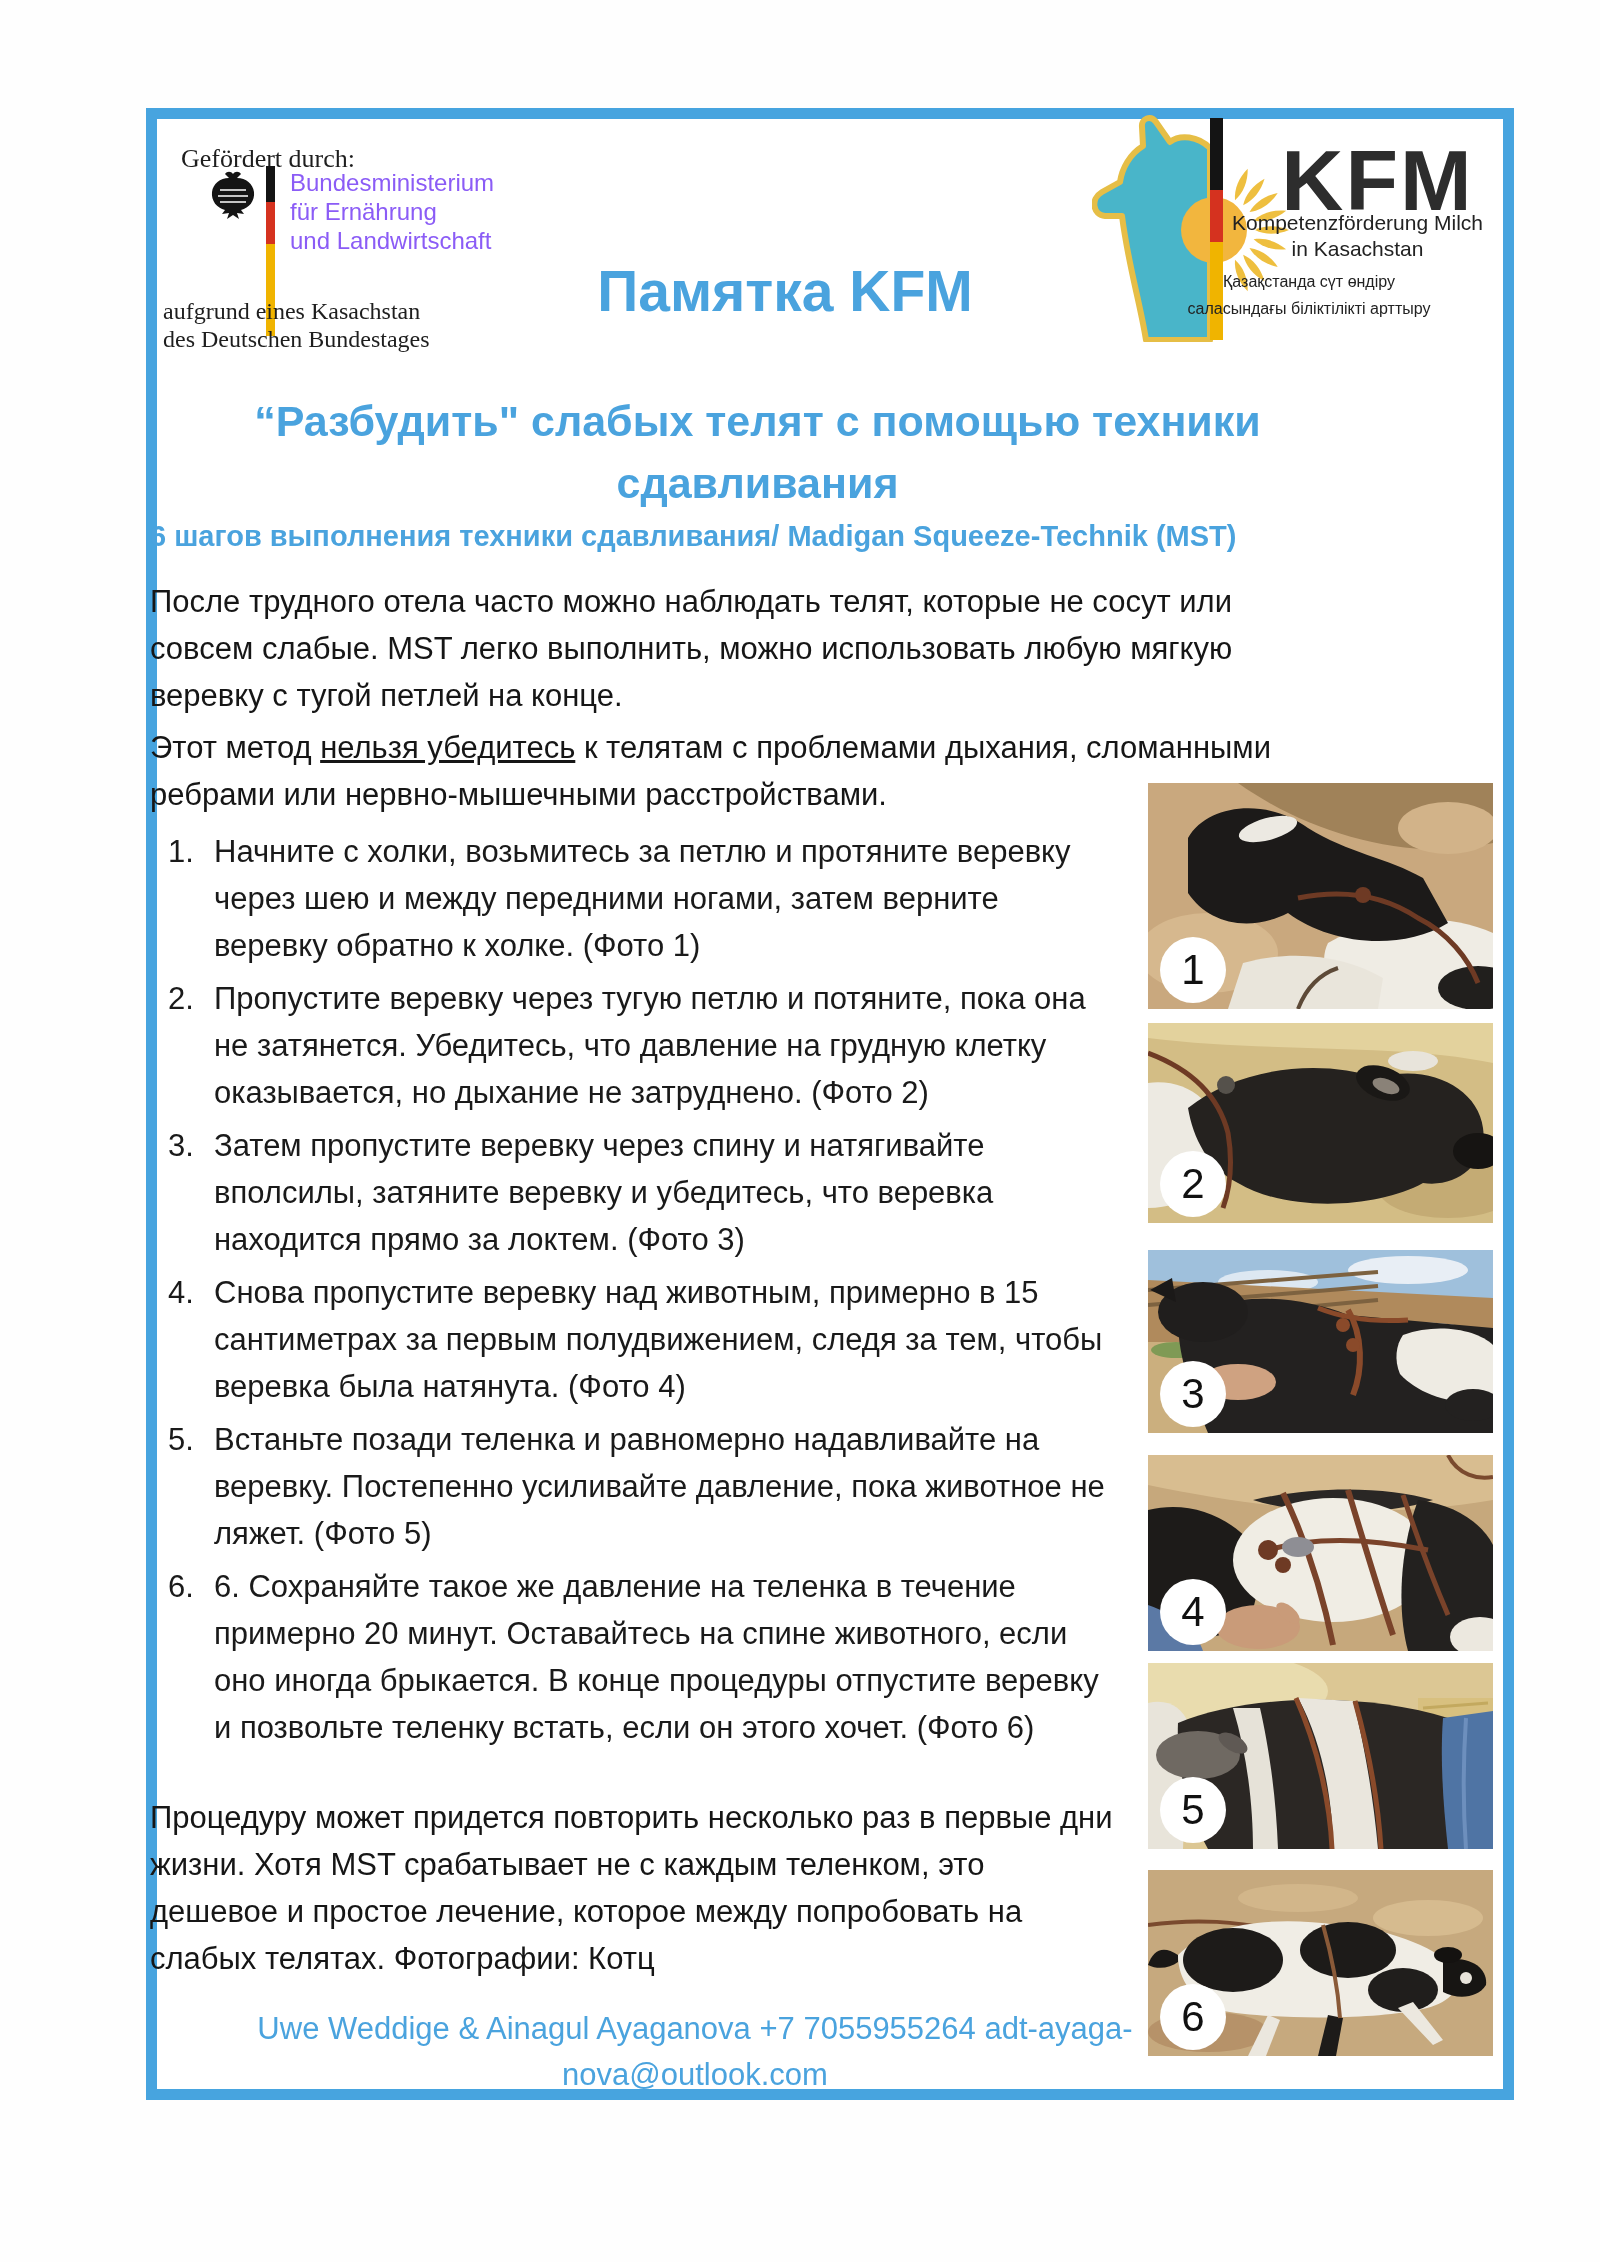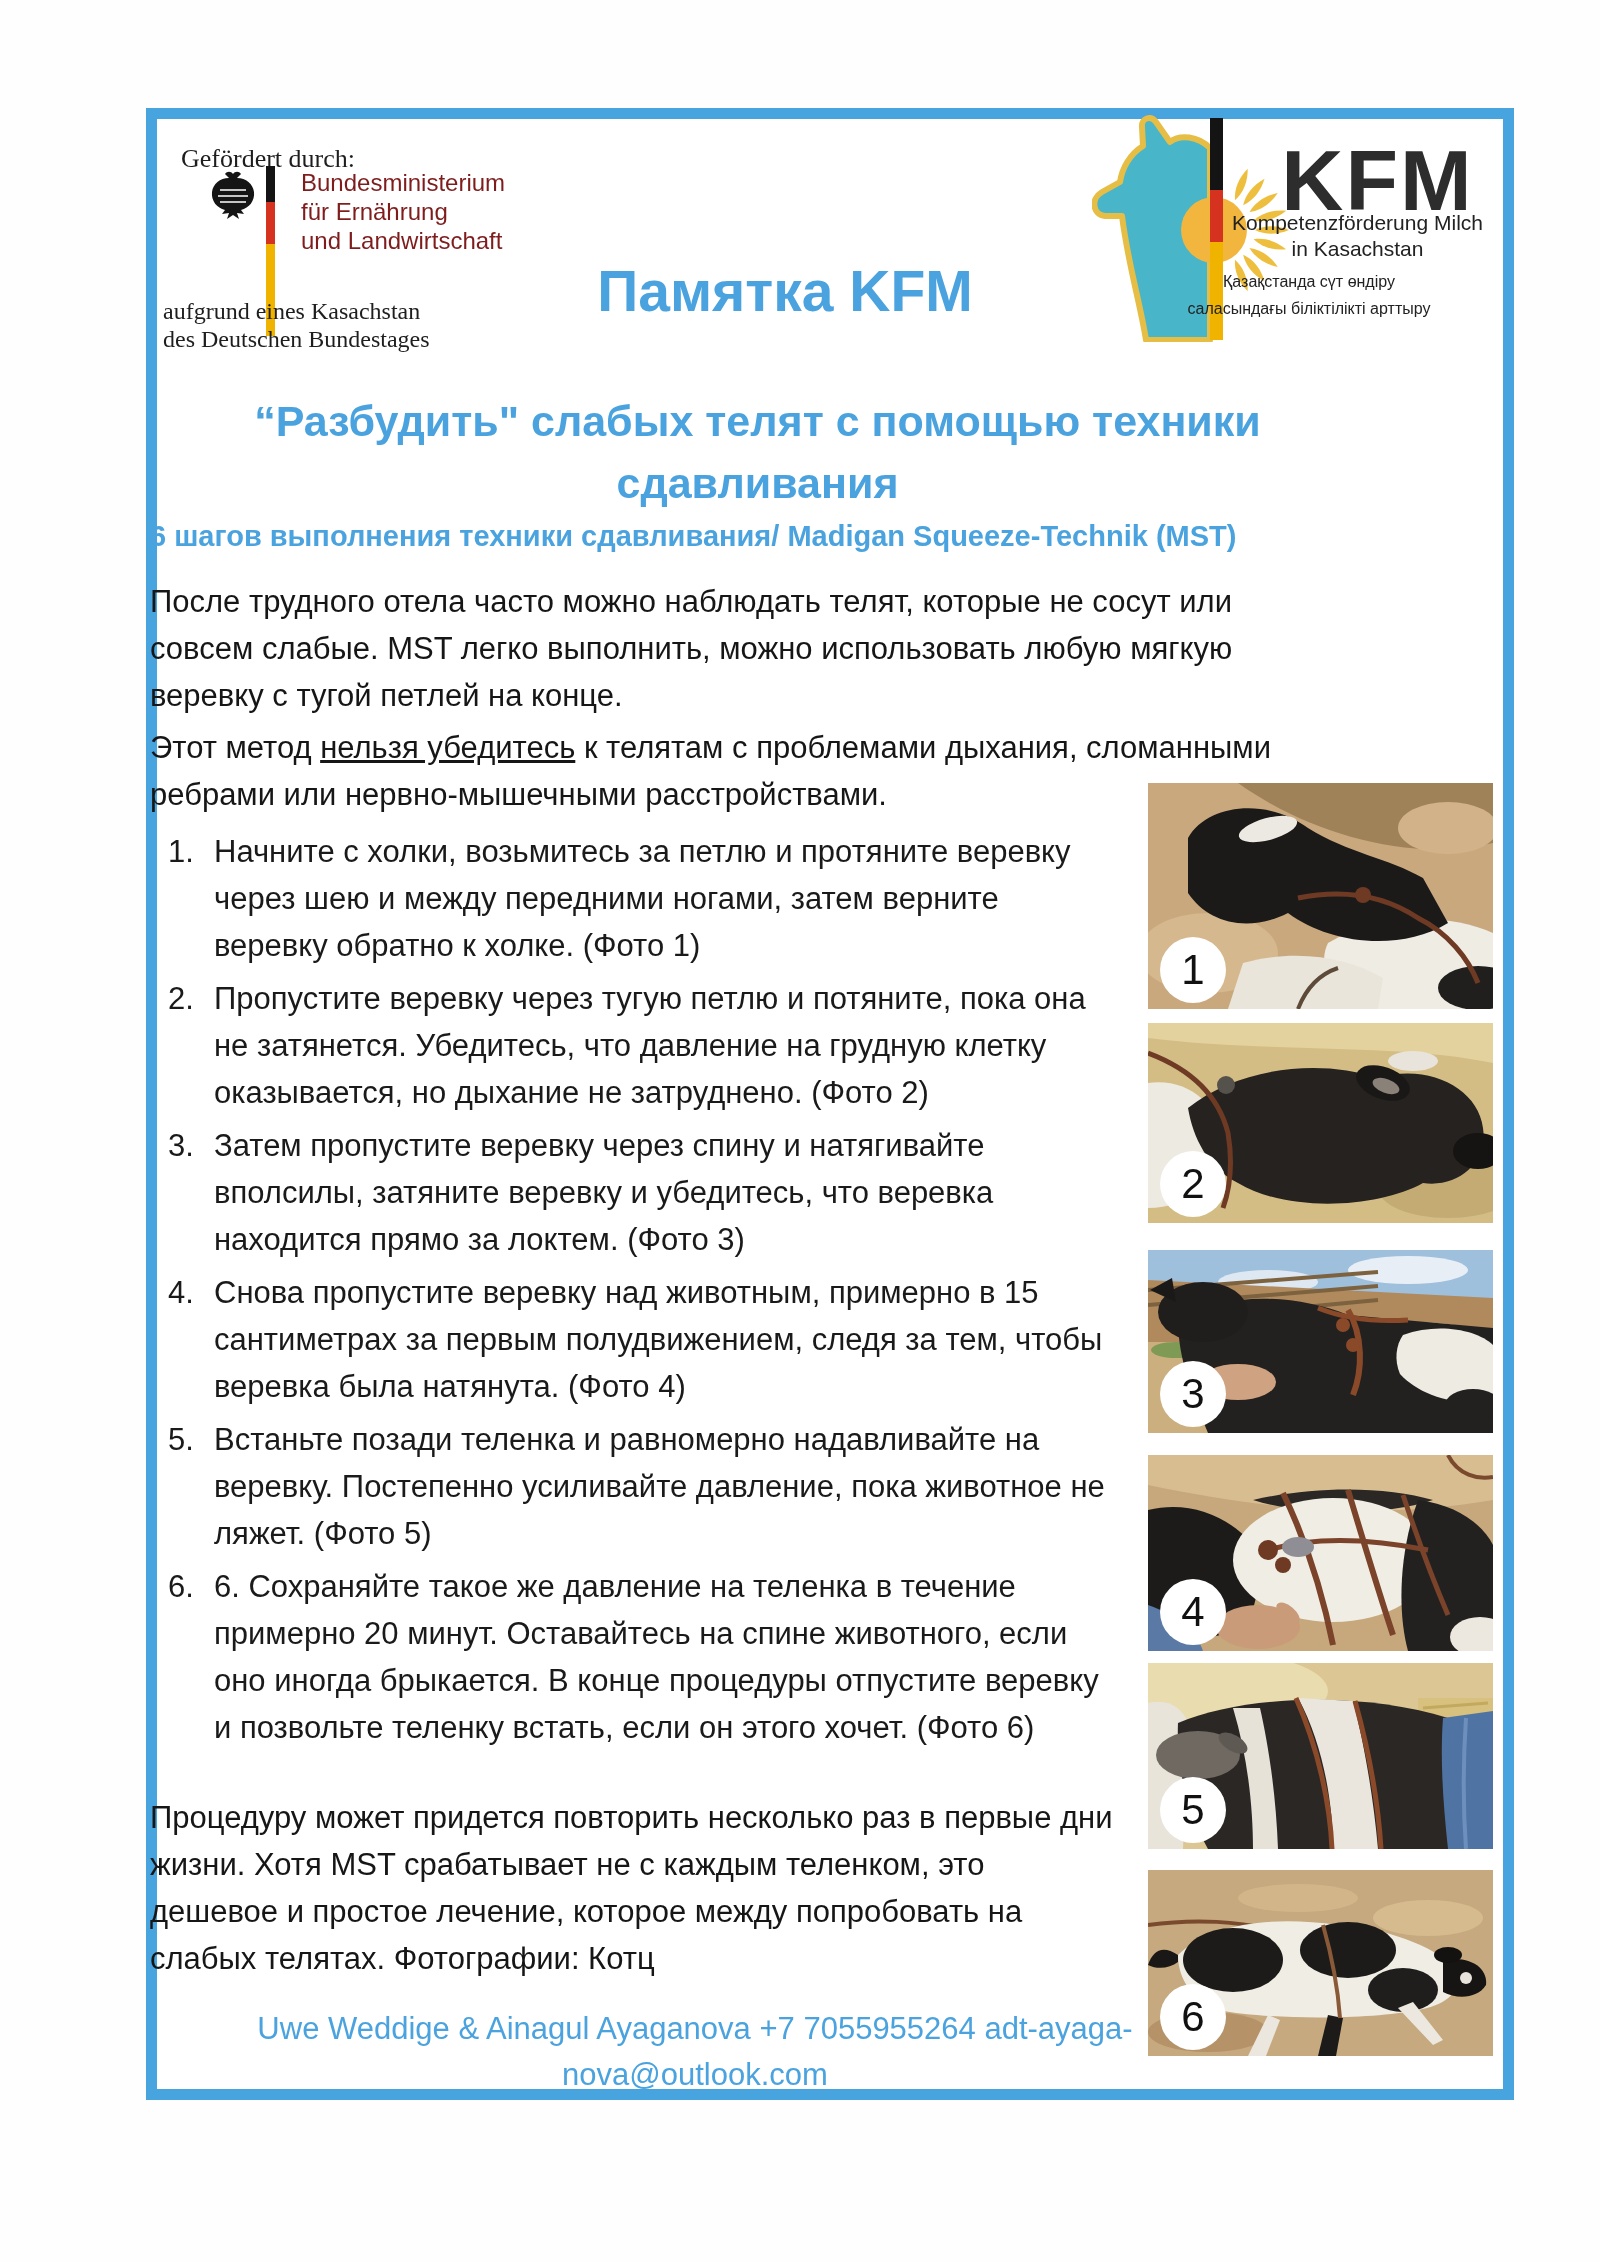--- a/index.html
+++ b/index.html
@@ -8,21 +8,21 @@
   .border-frame{position:absolute;left:146px;top:108px;width:1368px;height:1992px;
         box-sizing:border-box;border:11px solid #47a4df;background:#ffffff;}
 
   
   .funded-by{position:absolute;left:181px;top:144px;font-family:"Liberation Serif",serif;
         font-size:26px;color:#1e1e1e;}
   .bmel{position:absolute;left:210px;top:166px;display:flex;align-items:flex-start;}
   .bmel-eagle{width:46px;height:50px;margin-top:4px;}
   .bmel-stripe{width:9px;height:170px;margin-left:10px;
         background:linear-gradient(#141414 0 21%,#d5321f 21% 46%,#f0b400 46% 100%);}
-  .bmel-text{margin-left:26px;font-size:24px;line-height:29px;color:#7f1d1d;margin-top:2px;}
+  .bmel-text{margin-left:15px;font-size:24px;line-height:29px;color:#8b5cf6;margin-top:2px;}
   .funding-note{position:absolute;left:163px;top:297px;font-family:"Liberation Serif",serif;
         font-size:24px;line-height:28px;color:#1e1e1e;}
 
   
   .kfm-logo{position:absolute;left:1092px;top:112px;width:395px;height:232px;}
   .kfm-art{position:absolute;left:0;top:0;width:205px;height:230px;}
   .kfm-acronym{position:absolute;left:178px;top:-2px;width:215px;text-align:center;
         font-size:86px;font-weight:bold;color:#2d2d2d;line-height:92px;letter-spacing:2px;margin-top:24px;}
   .kfm-subtitle{position:absolute;left:138px;top:98px;width:255px;text-align:center;
         font-size:21px;line-height:26px;color:#222;}

